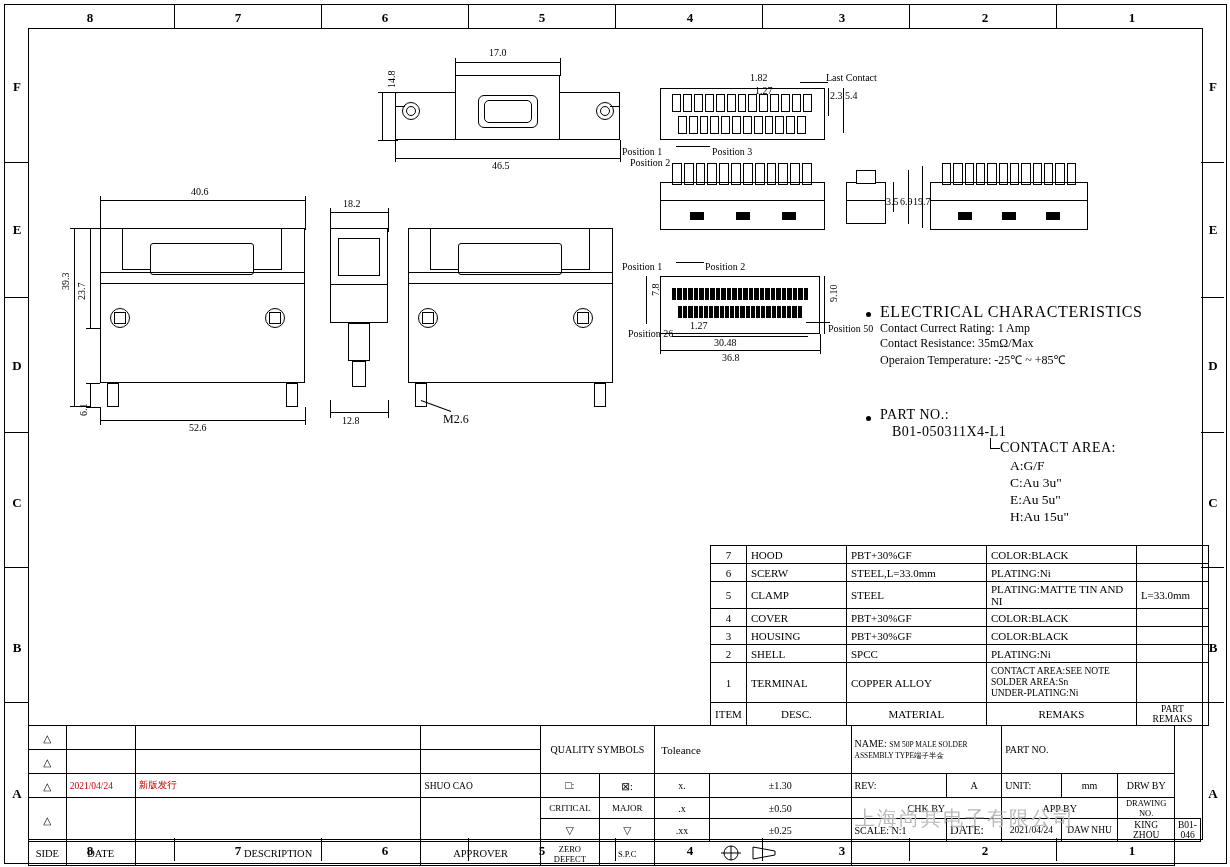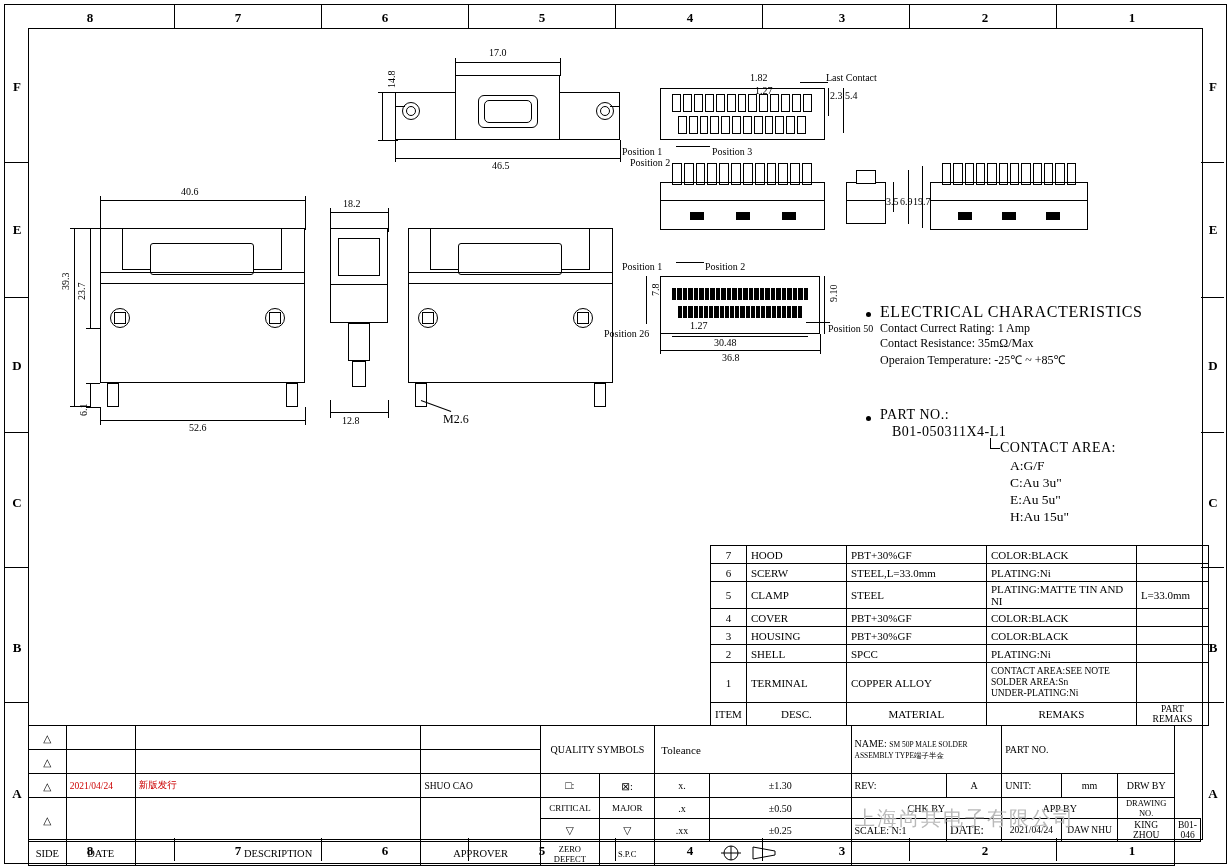--- a/index.html
+++ b/index.html
@@ -151,21 +151,21 @@
     <div class="shape-thin" style="left:114px;top:312px;width:12px;height:12px;"></div>
     <div class="shape-thin" style="left:265px;top:308px;width:20px;height:20px;border-radius:50%;"></div>
     <div class="shape-thin" style="left:269px;top:312px;width:12px;height:12px;"></div>
 
     <div class="shape-thin" style="left:107px;top:383px;width:12px;height:24px;"></div>
     <div class="shape-thin" style="left:286px;top:383px;width:12px;height:24px;"></div>
 
     <div class="dimline" style="left:100px;top:200px;width:205px;"></div>
     <div class="dimvert" style="left:100px;top:196px;height:34px;"></div>
     <div class="dimvert" style="left:305px;top:196px;height:34px;"></div>
-    <div class="dim" style="left:181px;top:186px;">40.6</div>
+    <div class="dim" style="left:191px;top:186px;">40.6</div>
 
     <div class="dimvert" style="left:74px;top:228px;height:178px;"></div>
     <div class="dimline" style="left:70px;top:228px;width:20px;"></div>
     <div class="dimline" style="left:70px;top:406px;width:20px;"></div>
     <div class="dim" style="left:60px;top:290px;transform:rotate(-90deg);transform-origin:left top;">39.3</div>
 
     <div class="dimvert" style="left:90px;top:228px;height:100px;"></div>
     <div class="dimline" style="left:86px;top:228px;width:14px;"></div>
     <div class="dimline" style="left:86px;top:328px;width:14px;"></div>
     <div class="dim" style="left:76px;top:300px;transform:rotate(-90deg);transform-origin:left top;">23.7</div>
@@ -371,21 +371,21 @@
         <div style="flex:1;background:#000;"></div>
         <div style="flex:1;background:#000;"></div>
       <div style="flex:1;background:#000;"></div>
         <div style="flex:1;background:#000;"></div>
         <div style="flex:1;background:#000;"></div>
     </div>
 
     <div class="dim" style="left:622px;top:261px;">Position 1</div>
     <div class="dim" style="left:705px;top:261px;">Position 2</div>
     <div class="ln" style="left:676px;top:262px;width:28px;height:1px;"></div>
-    <div class="dim" style="left:604px;top:328px;">Position 26</div>
+    <div class="dim" style="left:628px;top:328px;">Position 26</div>
     <div class="dim" style="left:828px;top:323px;">Position 50</div>
     <div class="ln" style="left:806px;top:322px;width:24px;height:1px;"></div>
 
     <div class="dim" style="left:650px;top:296px;transform:rotate(-90deg);transform-origin:left top;">7.8</div>
     <div class="dim" style="left:828px;top:302px;transform:rotate(-90deg);transform-origin:left top;">9.10</div>
     <div class="dimvert" style="left:646px;top:276px;height:48px;"></div>
     <div class="dimvert" style="left:824px;top:276px;height:58px;"></div>
 
     <div class="dim" style="left:690px;top:320px;">1.27</div>
     <div class="dimline" style="left:672px;top:336px;width:136px;"></div>

